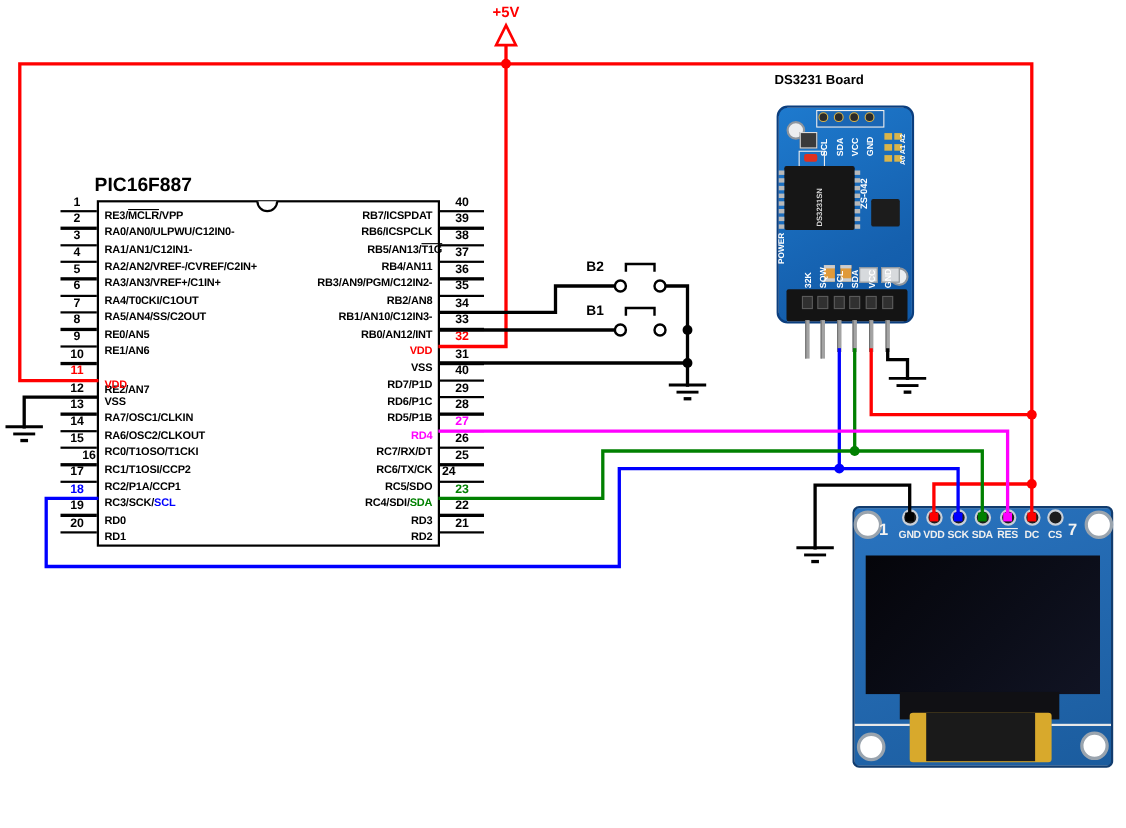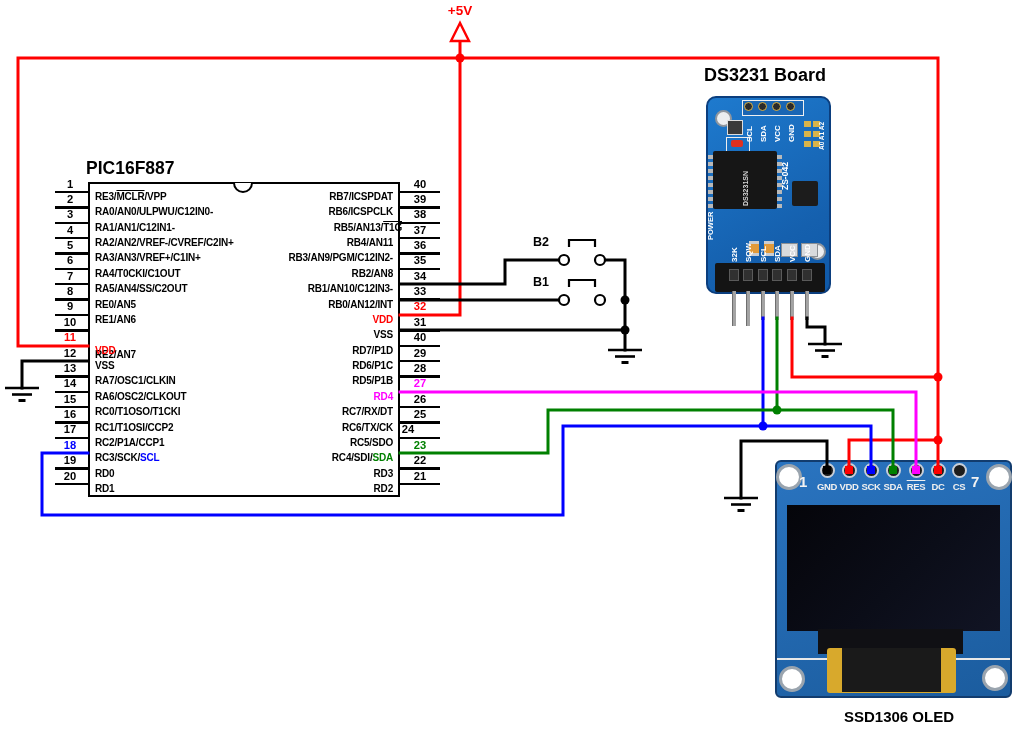--- a/index.html
+++ b/index.html
@@ -17,21 +17,21 @@
   .ovl{text-decoration:overline;}
   
   .btn-label{position:absolute;font-size:12.5px;font-weight:bold;z-index:7;}
   .v5-label{position:absolute;left:440px;top:3px;width:40px;text-align:center;color:#ff0000;
             font-size:13.5px;font-weight:bold;z-index:7;}
   .url-text{position:absolute;left:7px;top:708px;font-size:20.5px;font-weight:bold;letter-spacing:0.2px;}
   
   .rtc-board{position:absolute;left:706px;top:96px;width:125px;height:198px;border-radius:10px;
              background:linear-gradient(150deg,#1e7ace,#1560ae 70%,#0f59a8);
              border:2px solid #0b3e7e;box-sizing:border-box;z-index:2;}
-  .rtc-title{position:absolute;left:704px;top:65px;font-size:18px;font-weight:bold;z-index:3;}
+  .rtc-title{position:absolute;left:704px;top:65px;font-size:12px;font-weight:bold;z-index:3;}
   .vlabel{position:absolute;transform-origin:0 100%;transform:rotate(-90deg);white-space:nowrap;
           color:#fff;font-weight:bold;line-height:9px;height:9px;z-index:4;}
   .hole{position:absolute;border-radius:50%;background:#eceef0;border:2px solid #8f969e;box-sizing:content-box;z-index:3;}
   .rtc-header-top{position:absolute;left:742px;top:100px;width:60px;height:14px;border:1.5px solid #f0f0f0;
                   background:#1a66b4;z-index:3;}
   .rtc-hole{position:absolute;width:7px;height:7px;border-radius:50%;background:#2b2b2b;border:1.5px solid #d9b44a;z-index:4;}
   .rtc-chip{position:absolute;left:713px;top:151px;width:64px;height:58px;background:#161616;border-radius:2px;z-index:3;}
   .rtc-chip-pin{position:absolute;width:5px;height:3.5px;background:#b9b9b9;z-index:3;}
   .rtc-eeprom{position:absolute;left:792px;top:181px;width:26px;height:25px;background:#1c1c1c;border-radius:2px;z-index:3;}
   .rtc-led-box{position:absolute;left:726px;top:137px;width:22px;height:13px;border:1.5px solid #eee;z-index:3;}
@@ -107,21 +107,21 @@
       <div class="pin-stub" style="top: 375.24px; background: rgb(0, 0, 0); left: 55px; width: 33px;"></div>
       <div class="pin-num" style="top: 361.94px; color: rgb(0, 0, 0); left: 55px; width: 30px;">13</div>
       <div class="pin-label" style="top: 374.44px; left: 95px;"><span>RA7/OSC1/CLKIN</span></div>
       <div class="pin-stub" style="top: 390.61px; background: rgb(0, 0, 0); left: 55px; width: 33px;"></div>
       <div class="pin-num" style="top: 377.31px; color: rgb(0, 0, 0); left: 55px; width: 30px;">14</div>
       <div class="pin-label" style="top: 389.81px; left: 95px;"><span>RA6/OSC2/CLKOUT</span></div>
       <div class="pin-stub" style="top: 405.98px; background: rgb(0, 0, 0); left: 55px; width: 33px;"></div>
       <div class="pin-num" style="top: 392.68px; color: rgb(0, 0, 0); left: 55px; width: 30px;">15</div>
       <div class="pin-label" style="top: 405.18px; left: 95px;"><span>RC0/T1OSO/T1CKI</span></div>
       <div class="pin-stub" style="top: 421.35px; background: rgb(0, 0, 0); left: 55px; width: 33px;"></div>
-      <div class="pin-num" style="top: 408.05px; color: rgb(0, 0, 0); left: 55px; width: 30px;">16</div>
+      <div class="pin-num" style="top: 408.05px; color: rgb(0, 0, 0); left: 66px; width: 30px;">16</div>
       <div class="pin-label" style="top: 420.55px; left: 95px;"><span>RC1/T1OSI/CCP2</span></div>
       <div class="pin-stub" style="top: 436.72px; background: rgb(0, 0, 0); left: 55px; width: 33px;"></div>
       <div class="pin-num" style="top: 423.42px; color: rgb(0, 0, 0); left: 55px; width: 30px;">17</div>
       <div class="pin-label" style="top: 435.92px; left: 95px;"><span>RC2/P1A/CCP1</span></div>
       <div class="pin-stub" style="top: 452.09px; background: rgb(0, 0, 255); left: 55px; width: 33px;"></div>
       <div class="pin-num" style="top: 438.79px; color: rgb(0, 0, 255); left: 55px; width: 30px;">18</div>
       <div class="pin-label" style="top: 451.29px; left: 95px;"><span>RC3/SCK/</span><span style="color: rgb(0, 0, 255);">SCL</span></div>
       <div class="pin-stub" style="top: 467.46px; background: rgb(0, 0, 0); left: 55px; width: 33px;"></div>
       <div class="pin-num" style="top: 454.16px; color: rgb(0, 0, 0); left: 55px; width: 30px;">19</div>
       <div class="pin-label" style="top: 466.66px; left: 95px;"><span>RD0</span></div>
@@ -286,21 +286,20 @@
       <div class="oled-pin-label" style="left: 858px;">SCK</div>
       <div class="oled-pad" style="left: 885.5px; top: 462.5px;"></div>
       <div class="oled-pin-label" style="left: 880px;">SDA</div>
       <div class="oled-pad" style="left: 908.5px; top: 462.5px;"></div>
       <div class="oled-pin-label ovl" style="left: 903px;">RES</div>
       <div class="oled-pad" style="left: 930.5px; top: 462.5px;"></div>
       <div class="oled-pin-label" style="left: 925px;">DC</div>
       <div class="oled-pad" style="left: 951.5px; top: 462.5px;"></div>
       <div class="oled-pin-label" style="left: 946px;">CS</div>
     </div>
-  <div class="oled-caption" style="top:708px;">SSD1306 OLED</div>
 
   <svg id="wire-svg" width="1024" height="753" viewBox="0 0 1024 753">
     <g id="wires-g">
         <polyline points="88,346 18,346 18,58 938,58 938,472" fill="none" stroke="#ff0000" stroke-width="3" stroke-linecap="square"></polyline>
         <polyline points="460,40 460,315 400,315" fill="none" stroke="#ff0000" stroke-width="3" stroke-linecap="square"></polyline>
         <polyline points="792,318 792,377 938,377" fill="none" stroke="#ff0000" stroke-width="3" stroke-linecap="square"></polyline>
         <polyline points="938,440 849,440 849,472" fill="none" stroke="#ff0000" stroke-width="3" stroke-linecap="square"></polyline>
         <polyline points="88,453 42,453 42,515 563,515 563,426 871,426 871,472" fill="none" stroke="#0000ff" stroke-width="3" stroke-linecap="square"></polyline>
         <polyline points="763,318 763,426" fill="none" stroke="#0000ff" stroke-width="3" stroke-linecap="square"></polyline>
         <polyline points="400,453 548,453 548,410 893,410 893,472" fill="none" stroke="#008000" stroke-width="3" stroke-linecap="square"></polyline>

